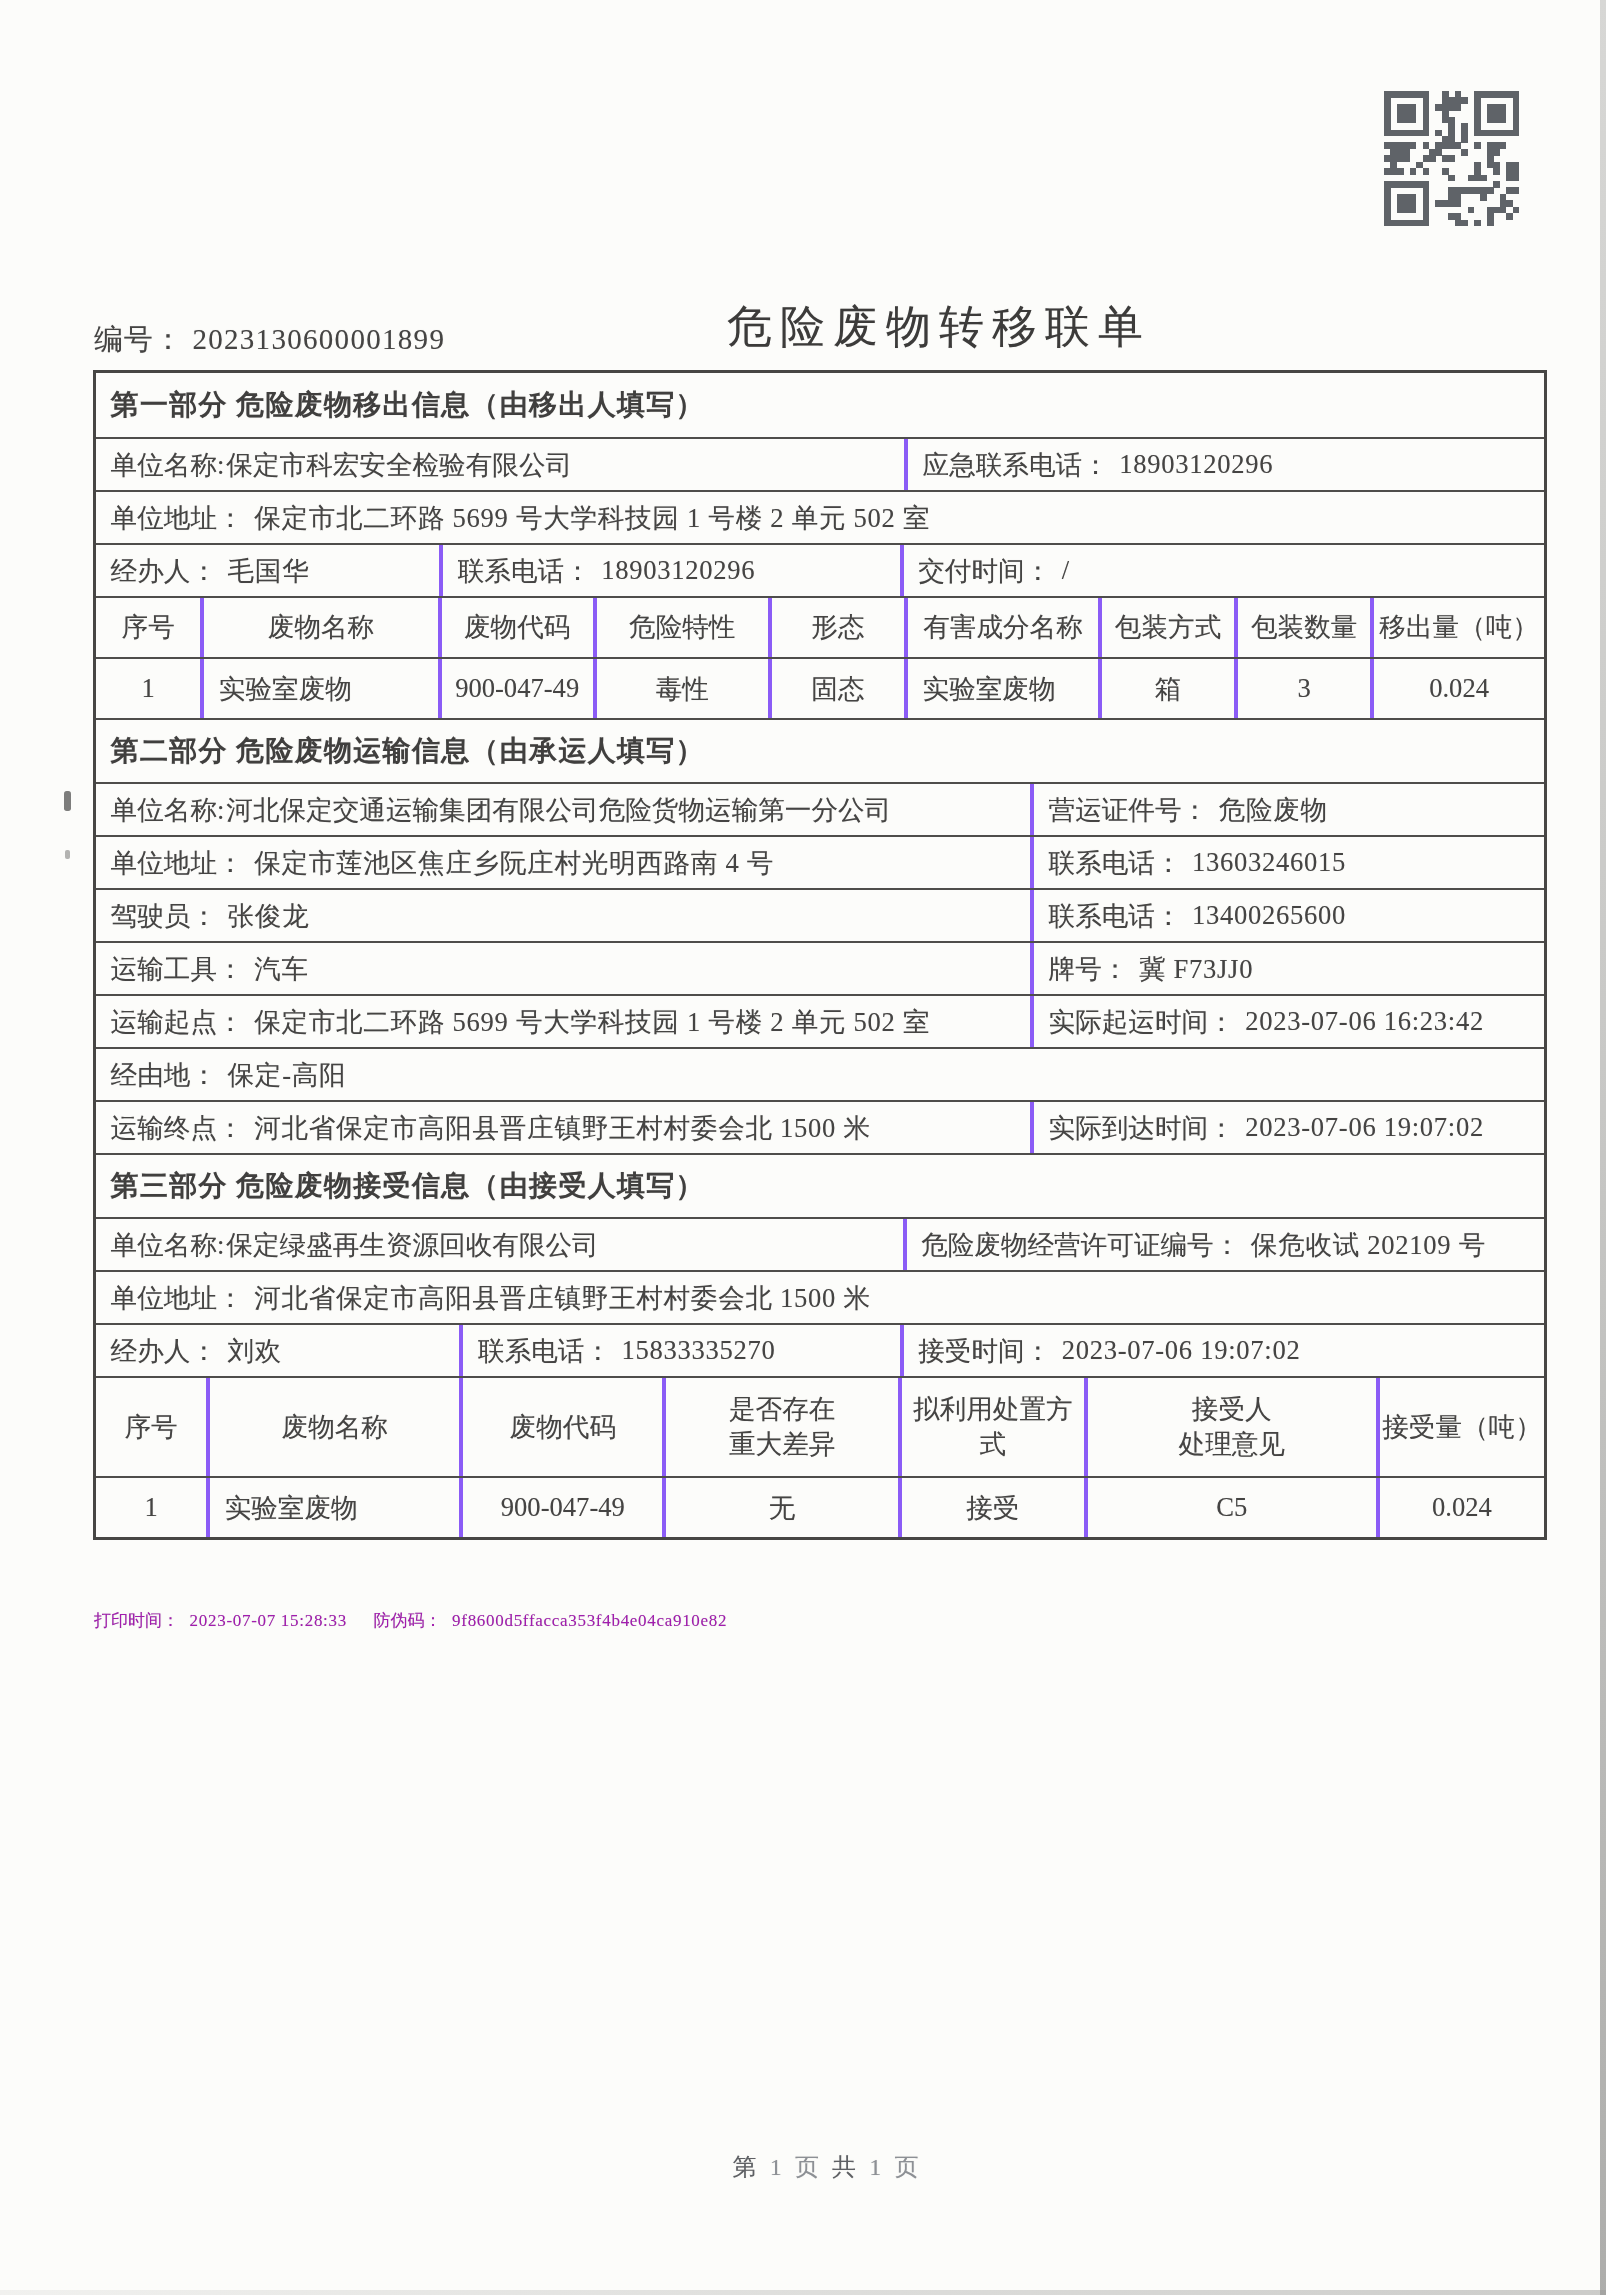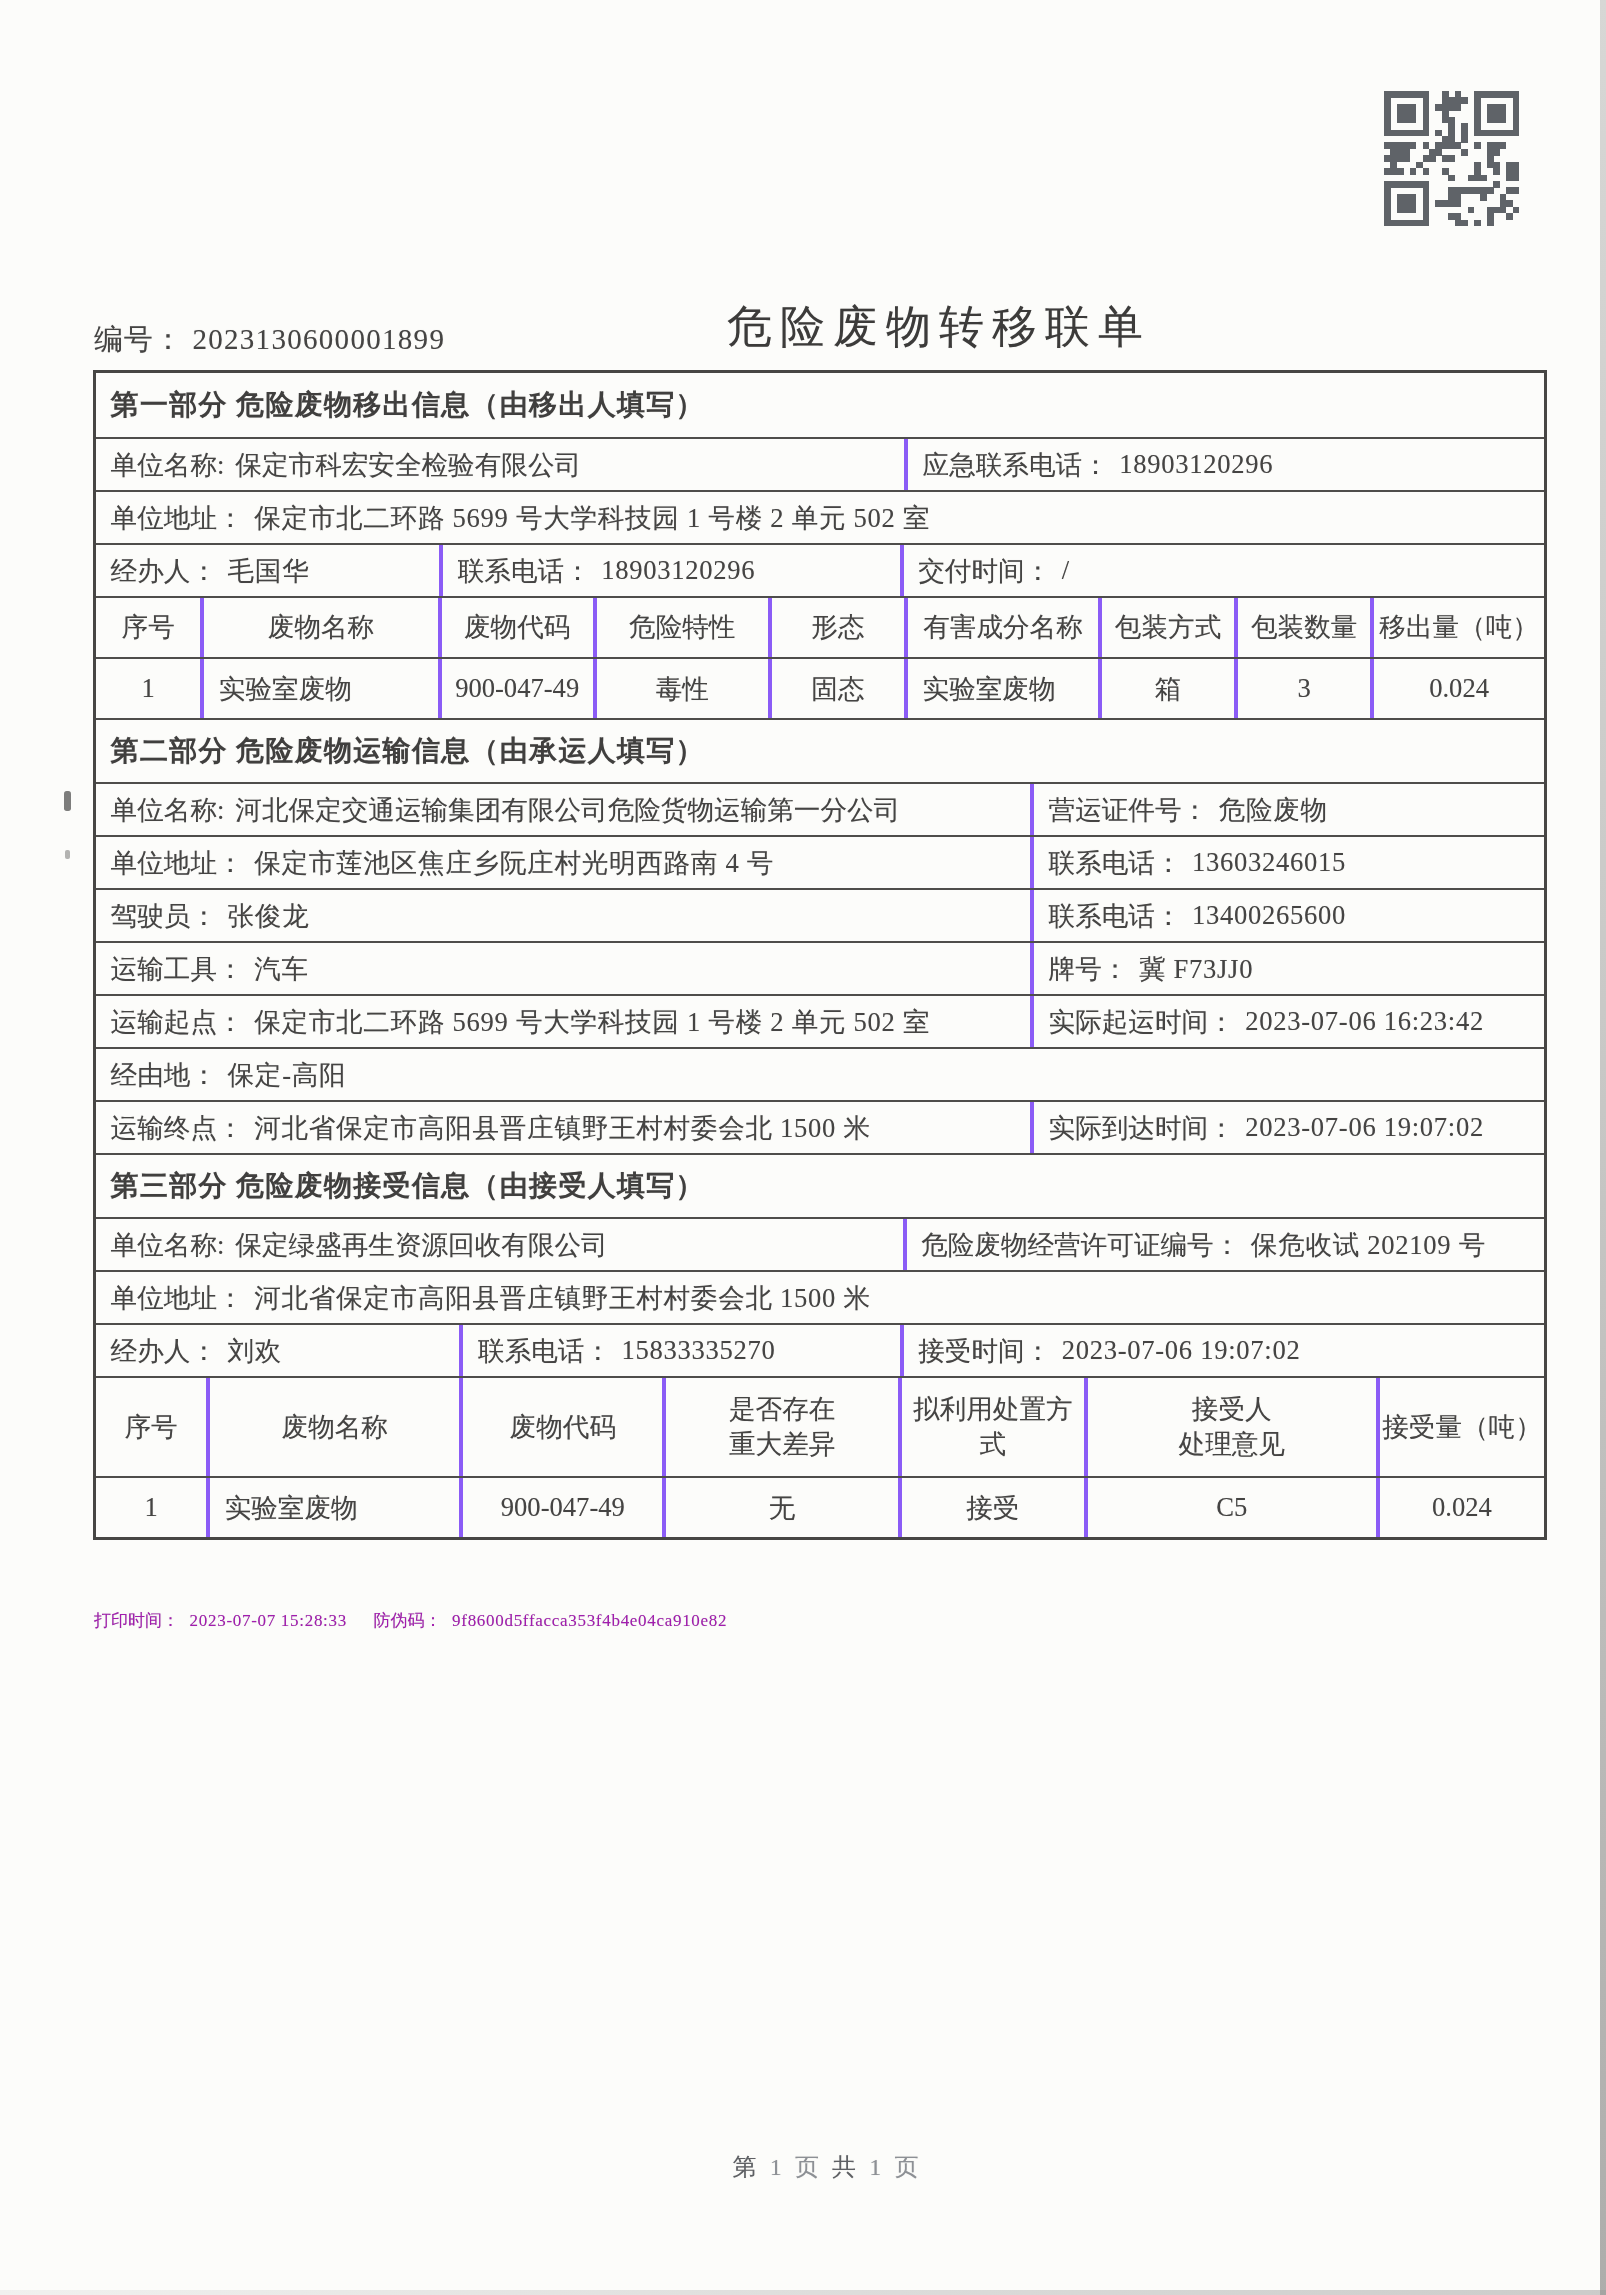--- a/index.html
+++ b/index.html
@@ -29,21 +29,21 @@
   .g-2c{grid-template-columns:55.7% 44.3%;}
   .g-3b{grid-template-columns:25.1% 30.4% 44.5%;}
   .g-s3{grid-template-columns:7.6% 17.5% 14% 16.3% 12.8% 20.2% 11.6%;}
   .cell { display:flex; align-items:center; font-size:26.6px; overflow:hidden; color:#454443; }
   .pad { padding-left:14.6px; padding-right:2px; }
   .bl { border-left:4px solid #8b5cf6; }
   .sec-title .cell { font-weight:bold; font-size:28px; letter-spacing:1.3px; color:#403f3e; }
   .center { justify-content:center; text-align:center; padding-left:0; }
   .hc { justify-content:center; text-align:center; white-space:pre-line; line-height:1.3; }
   .val { margin-left:10.6px; letter-spacing:0.7px; }
-  .tight .val { margin-left:11px; letter-spacing:0; }
+  .tight .val { margin-left:2px; letter-spacing:0; }
   
   .print-line { position:absolute; left:94px; top:1609px; font-size:17px; color:#a21caf; }
   .print-line .pv { margin-left:10.6px; letter-spacing:0.7px; }
   .print-line .pl2 { margin-left:26.6px; }
   
   .footer { position:absolute; left:0; top:2151px; width:1606px; text-align:center; font-size:24px;padding-left:45px; }
   .footer span { margin:0 6.6px; }
   .fd { color:#5e6064; } .fl { color:#8d9095; }
   
   .right-edge { position:absolute; top:0; right:0; width:6px; height:100%;

